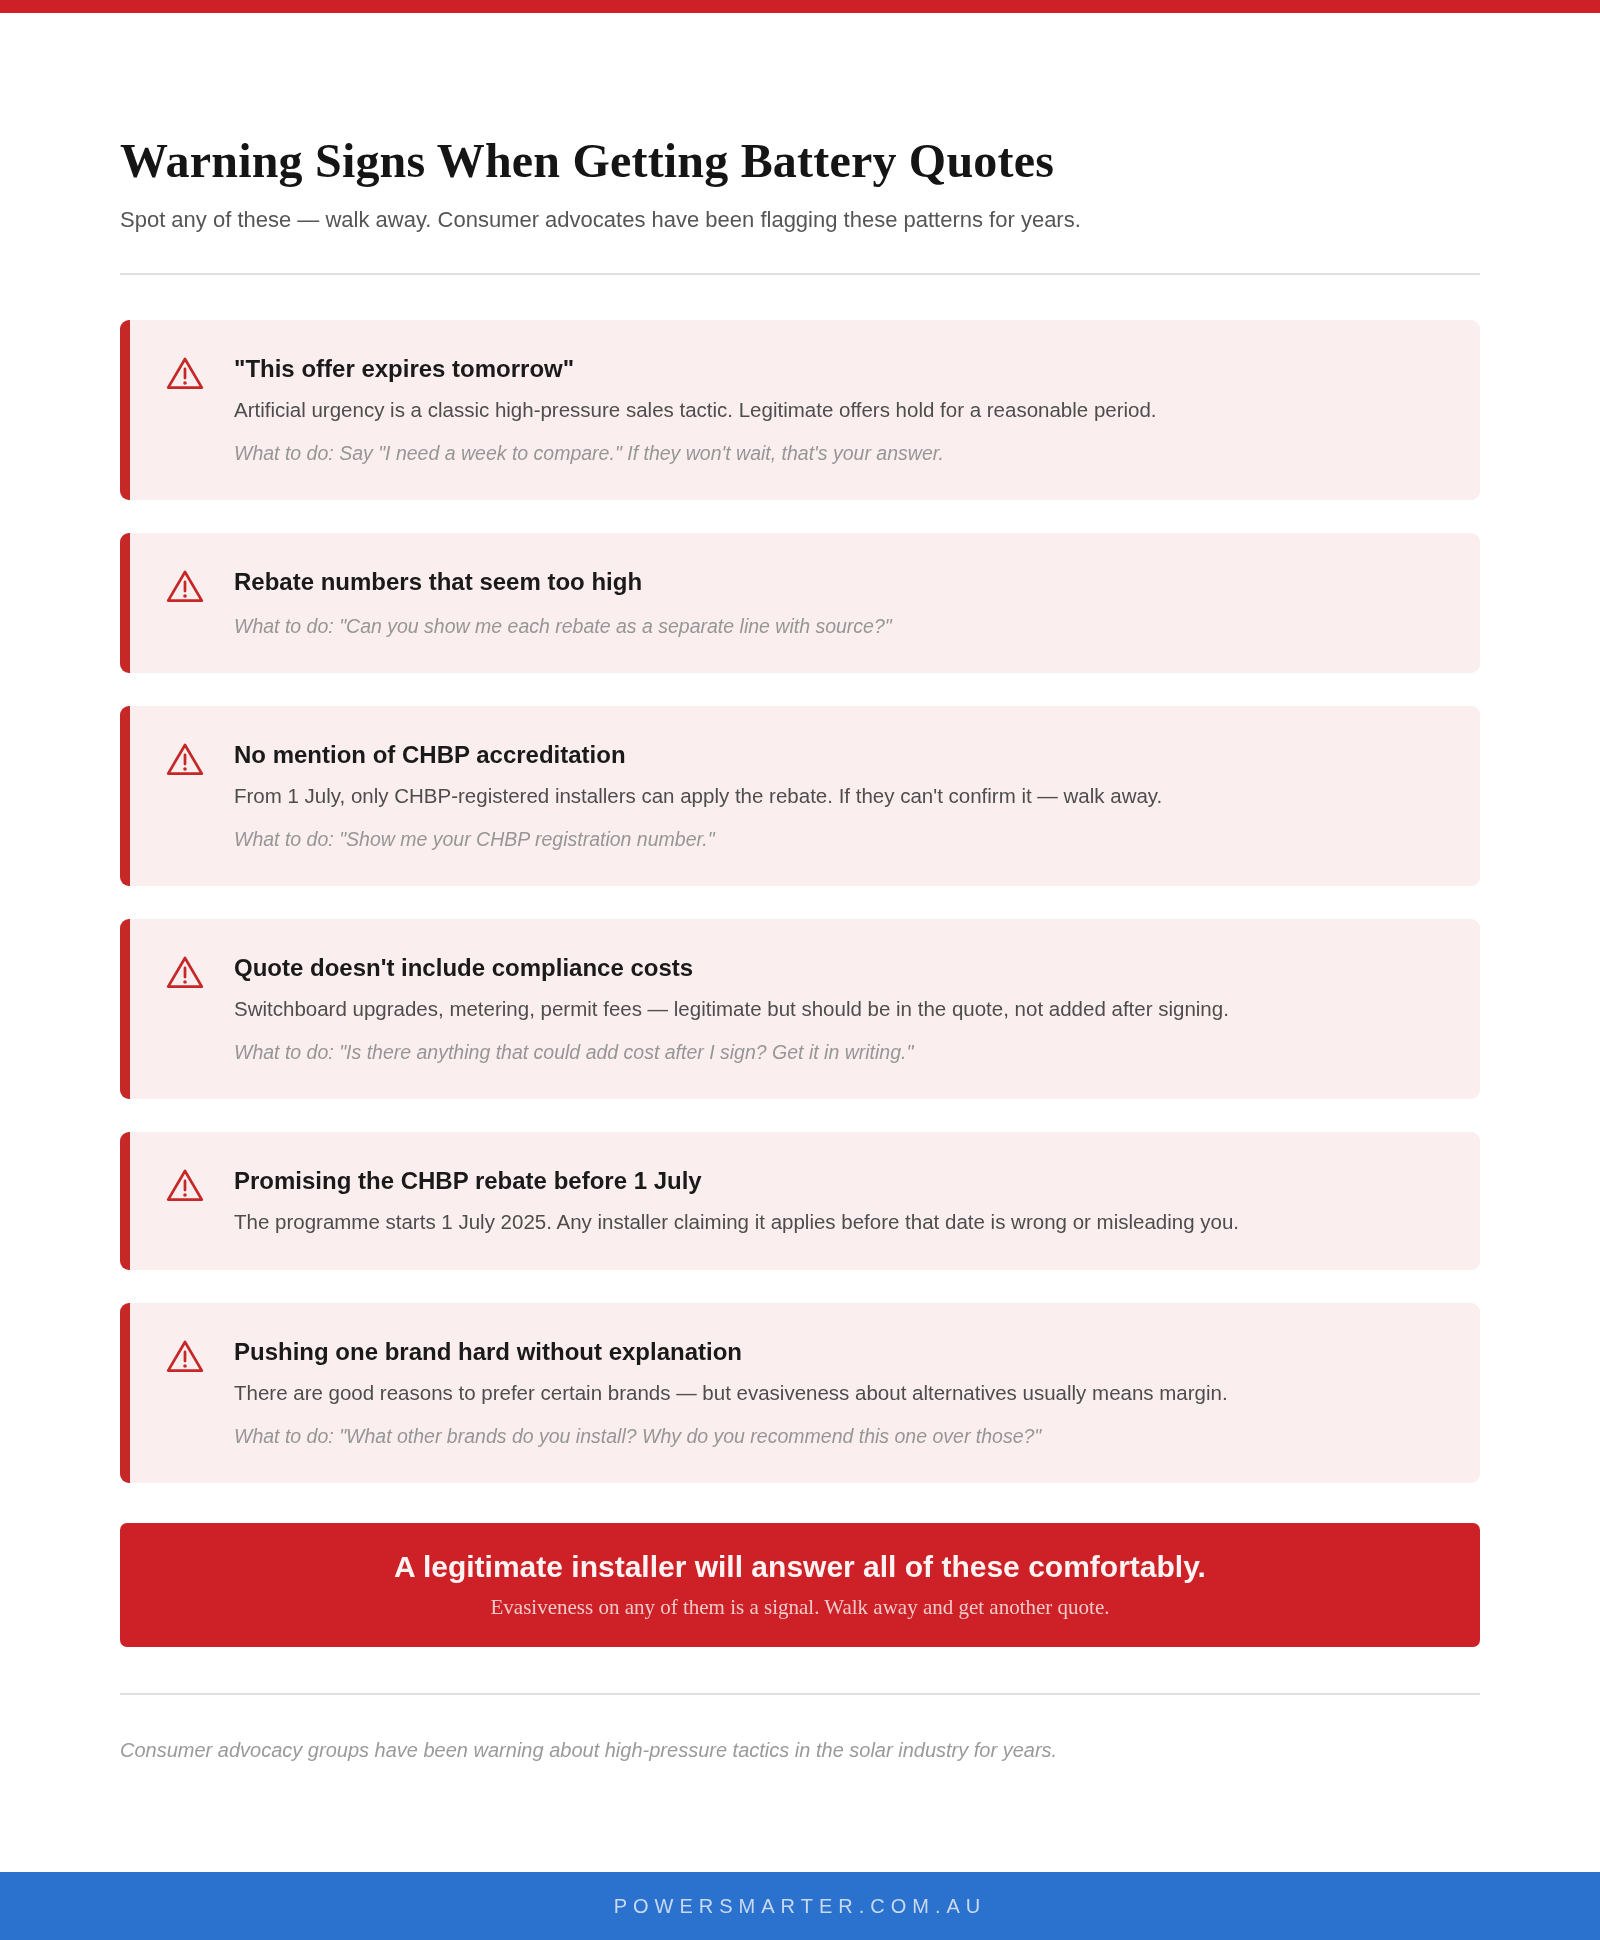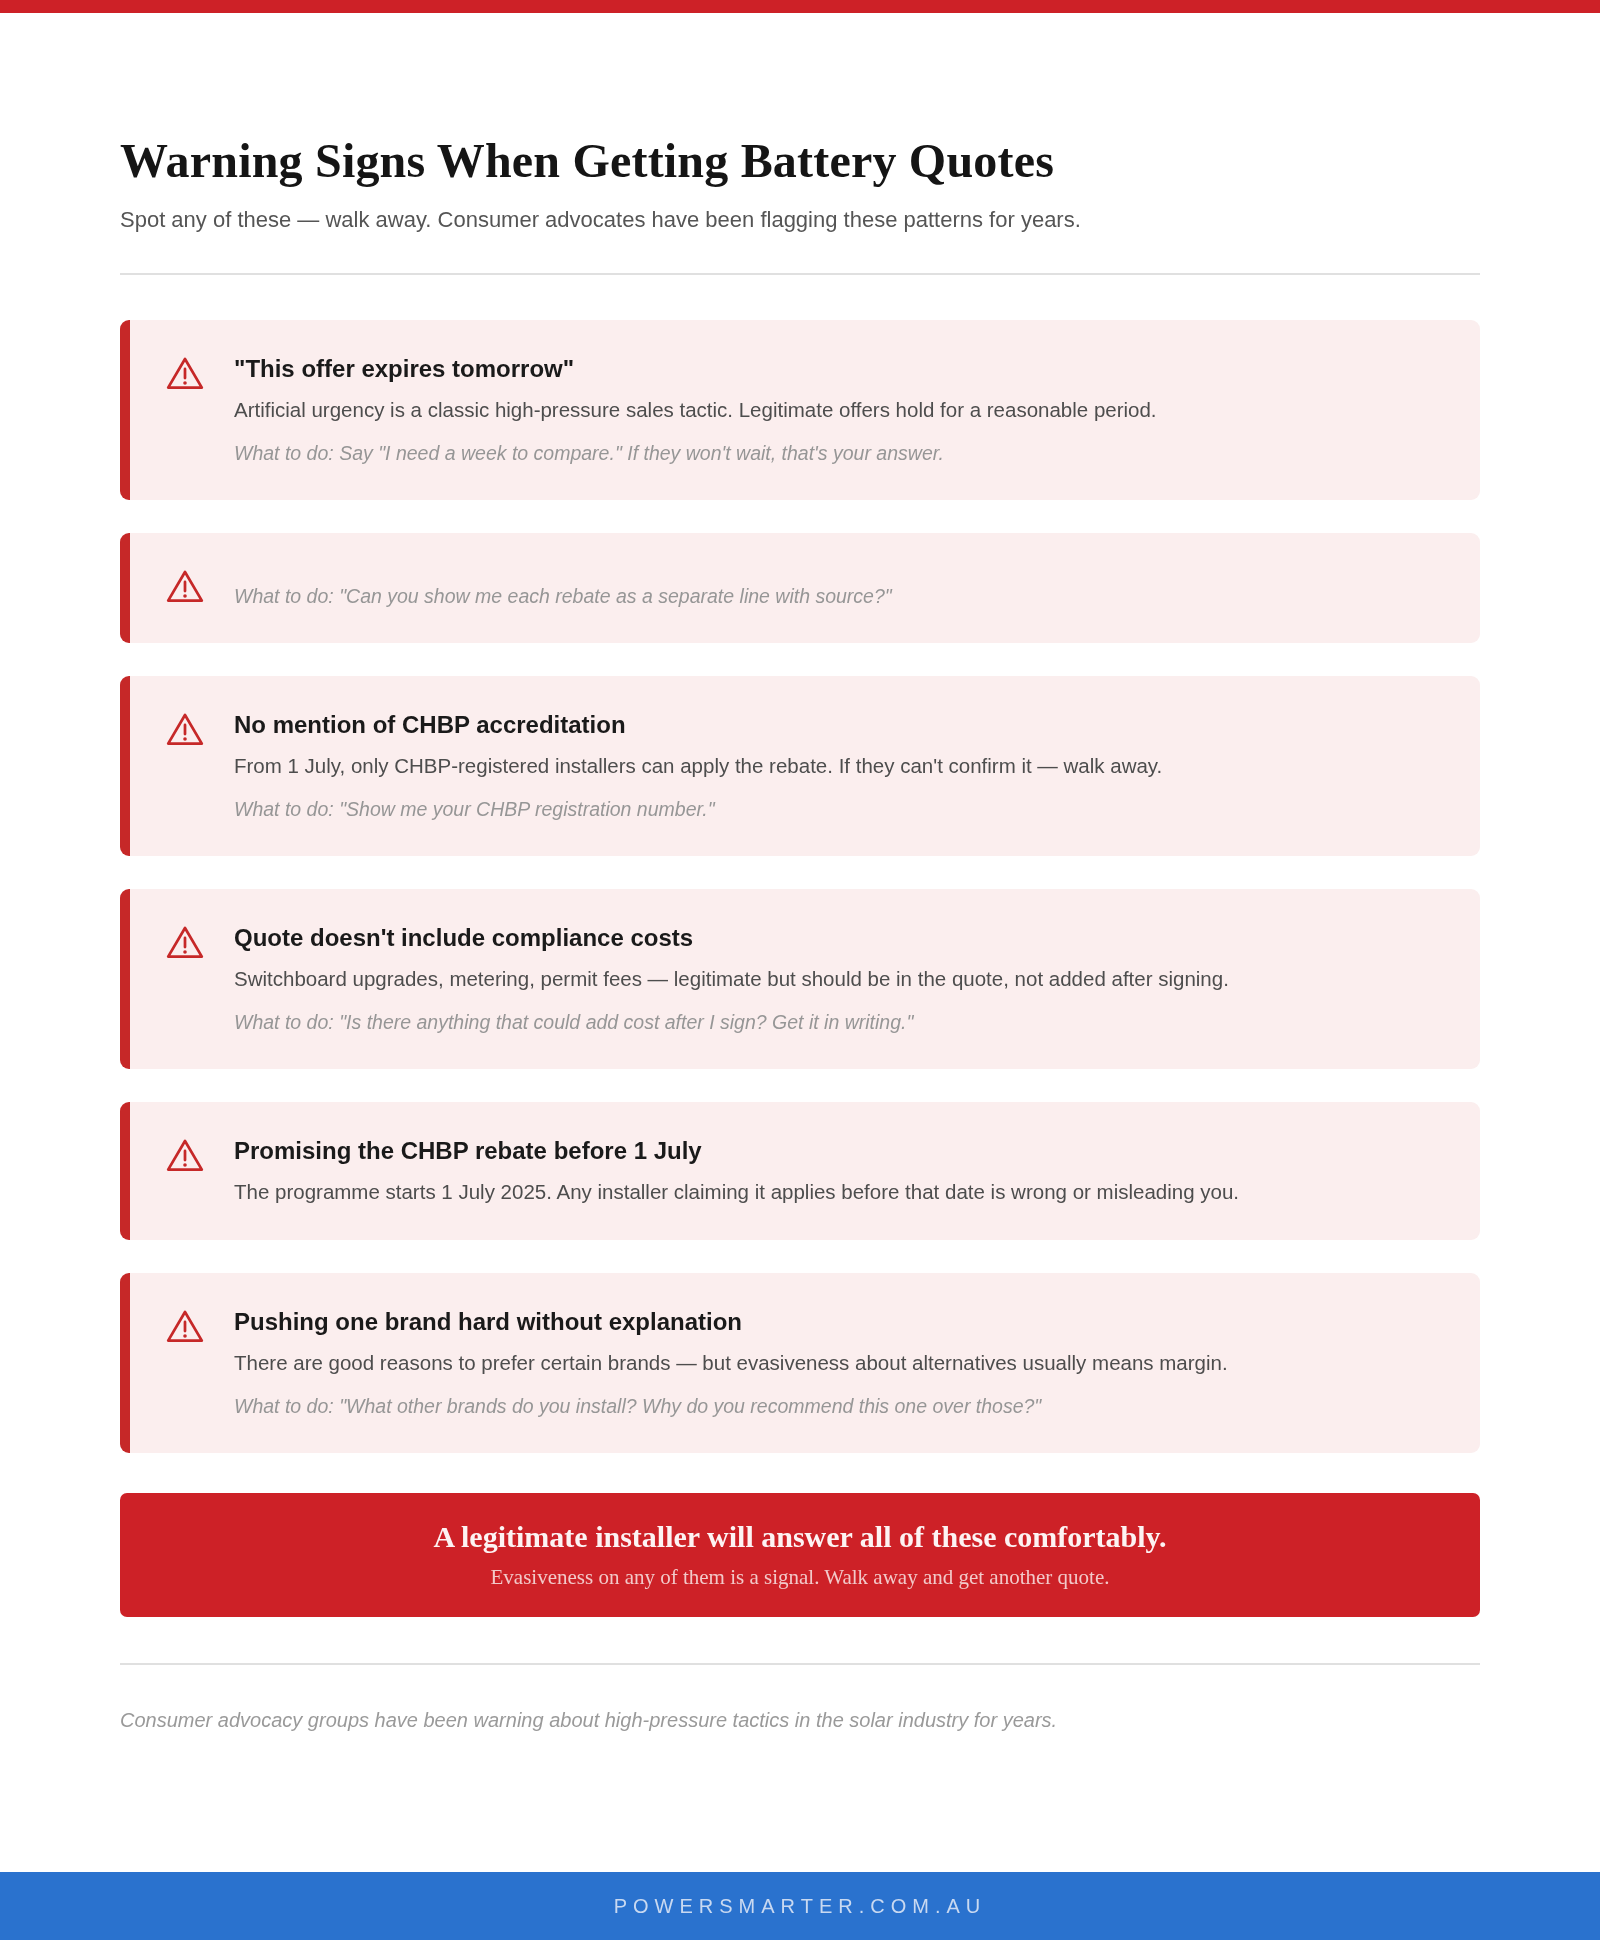--- a/index.html
+++ b/index.html
@@ -84,21 +84,21 @@
   }
   .banner {
     margin-top: 40px;
     background: var(--accent-red, #cd2127);
     border-radius: 7px;
     text-align: center;
     padding: 25px 30px 27px 30px;
   }
   .banner-heading {
     margin: 0;
-    font-family: Liberation Serif, serif;
+    font-family: Liberation Sans, sans-serif;
     font-weight: 800;
     font-size: 30px;
     line-height: 38px;
     color: #fdf3f3;
   }
   .banner-sub {
     margin: 8px 0 0 0;
     font-size: 21px;
     line-height: 26px;
     color: #f2c9c9;
@@ -159,20 +159,21 @@
 
     <article class="card">
       <span class="icon">
         <svg viewBox="0 0 44 40" width="40" height="37" aria-hidden="true">
           <path d="M22 4 L40.5 35.5 L3.5 35.5 Z" fill="none" stroke="currentColor" stroke-width="3" stroke-linejoin="round"></path>
           <line x1="22" y1="15" x2="22" y2="25" stroke="currentColor" stroke-width="3" stroke-linecap="round"></line>
           <circle cx="22" cy="30.5" r="2" fill="currentColor"></circle>
         </svg>
       </span>
       <div class="card-body">
+        <h2 class="card-title">Rebate numbers that seem too high</h2>
         <p class="card-advice">What to do: "Can you show me each rebate as a separate line with source?"</p>
       </div>
     </article>
 
     <article class="card">
       <span class="icon">
         <svg viewBox="0 0 44 40" width="40" height="37" aria-hidden="true">
           <path d="M22 4 L40.5 35.5 L3.5 35.5 Z" fill="none" stroke="currentColor" stroke-width="3" stroke-linejoin="round"></path>
           <line x1="22" y1="15" x2="22" y2="25" stroke="currentColor" stroke-width="3" stroke-linecap="round"></line>
           <circle cx="22" cy="30.5" r="2" fill="currentColor"></circle>

